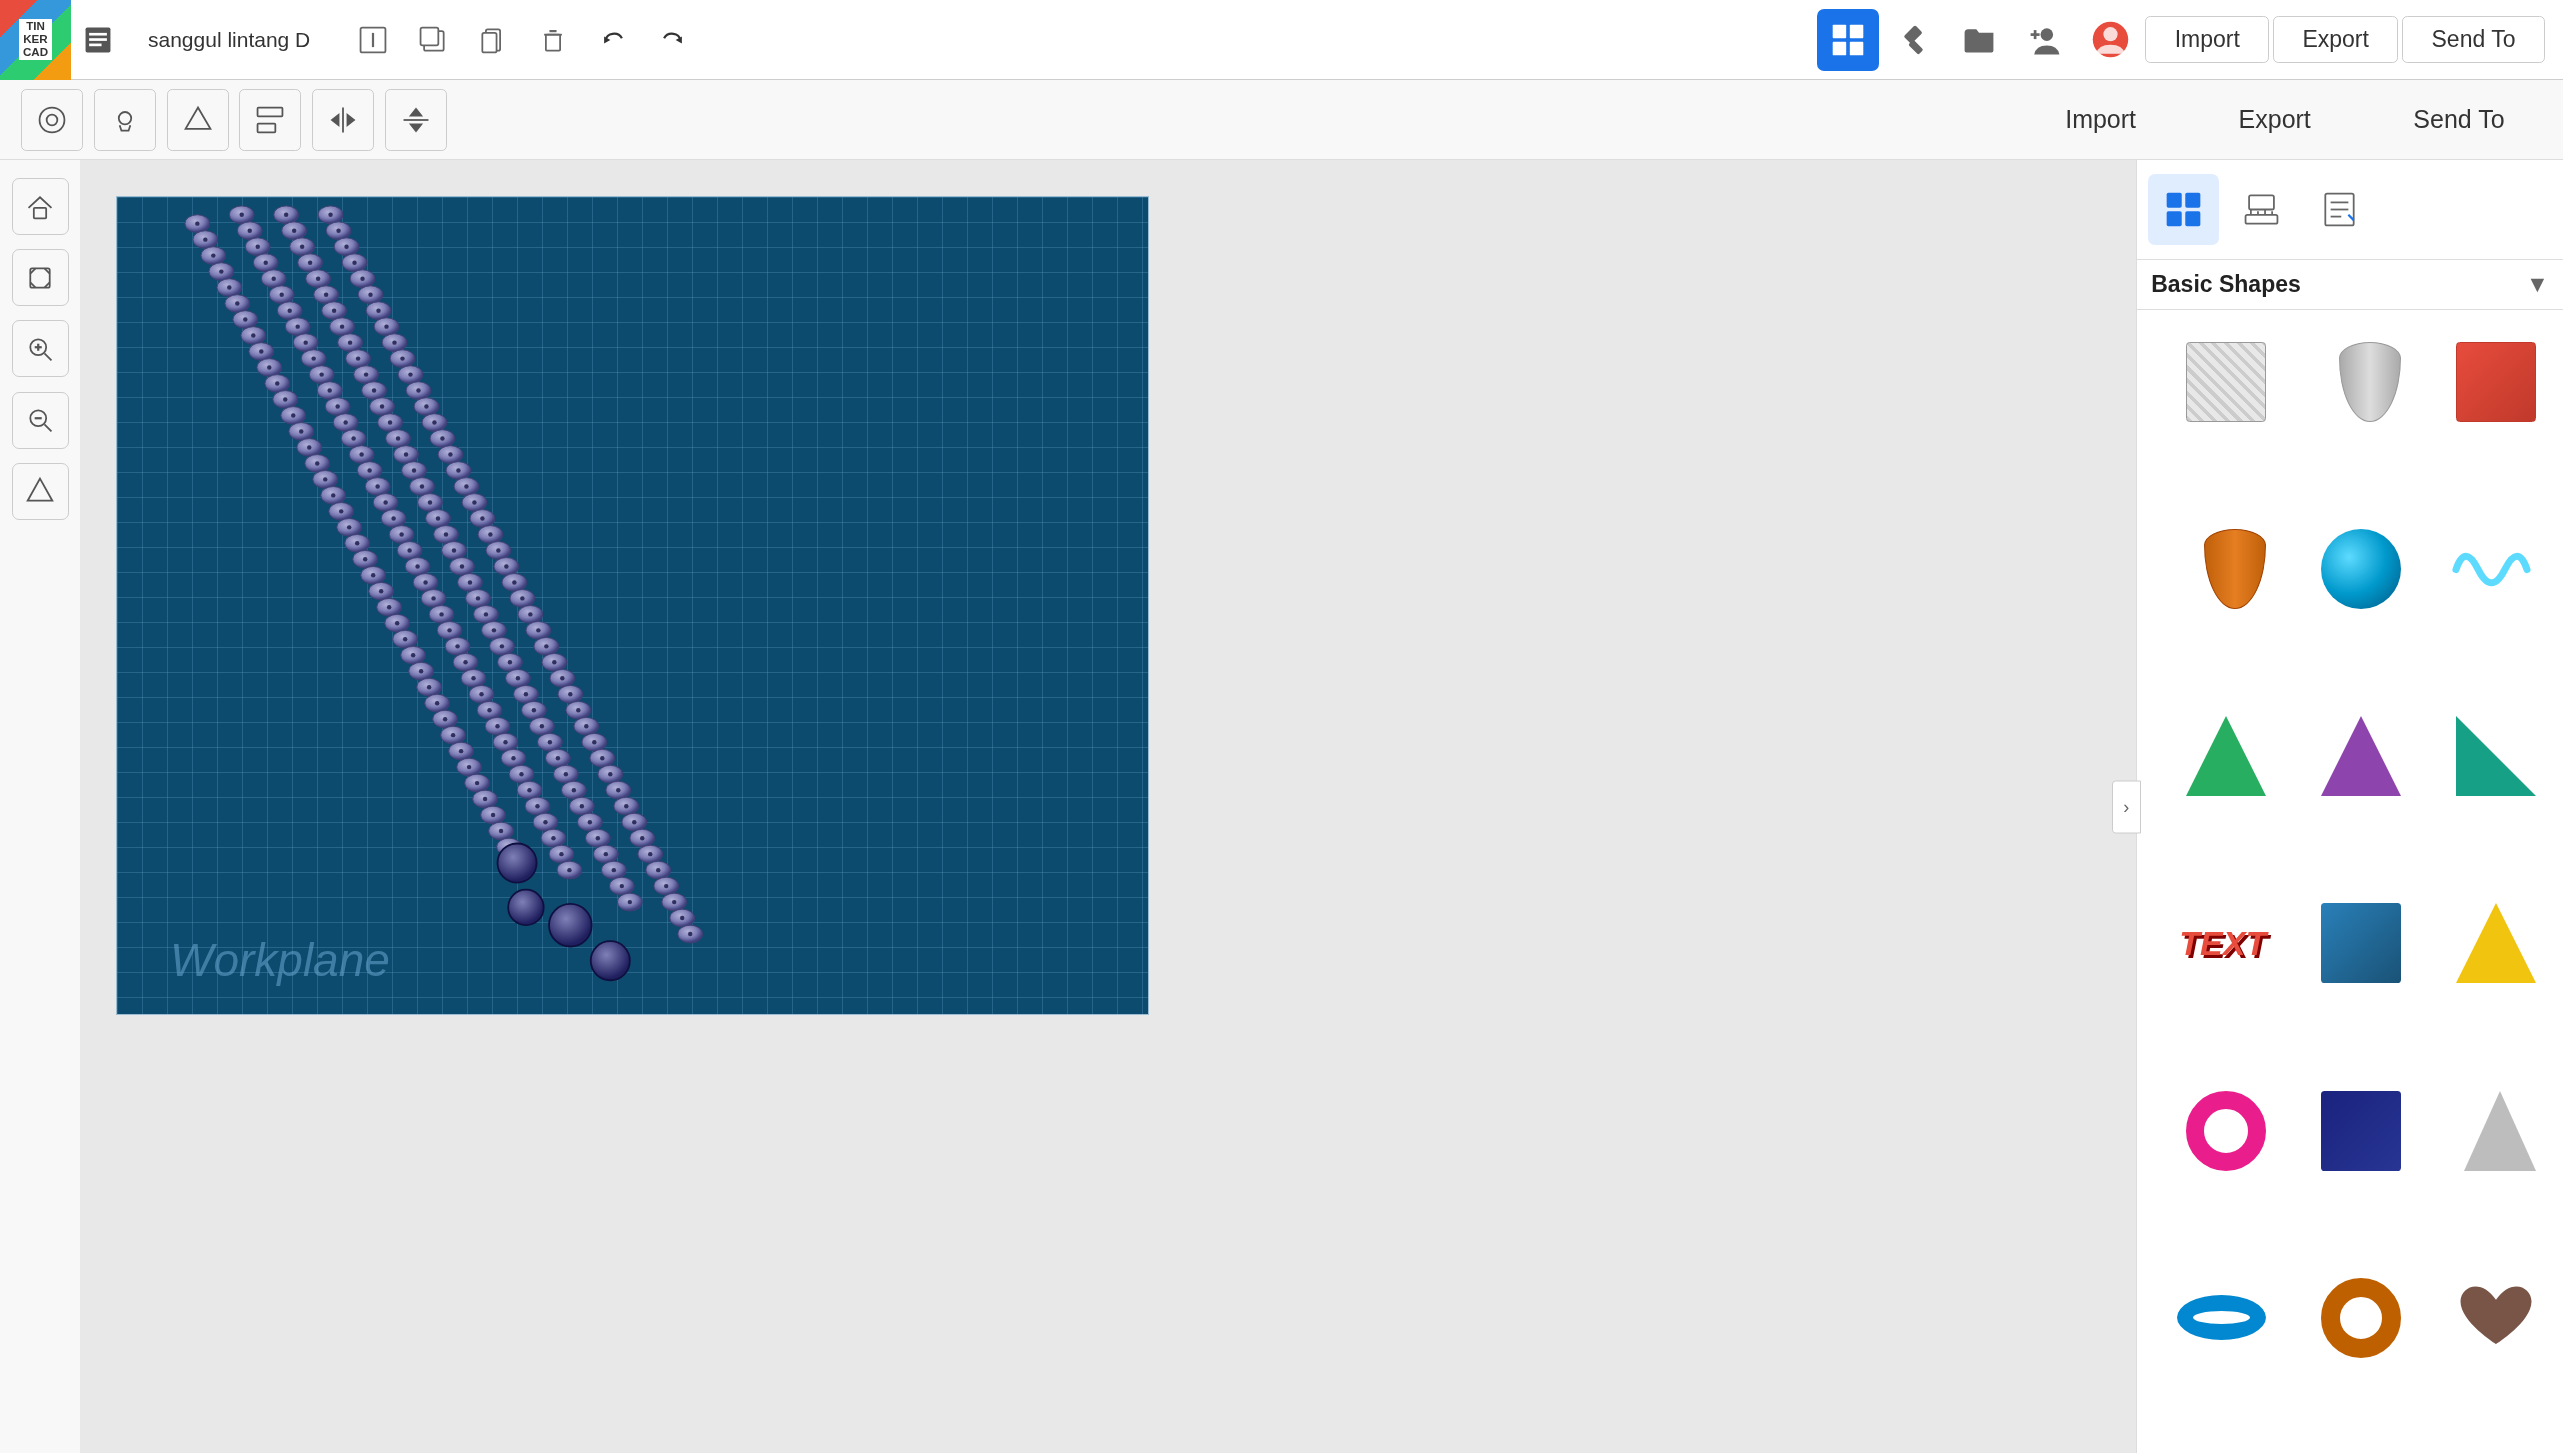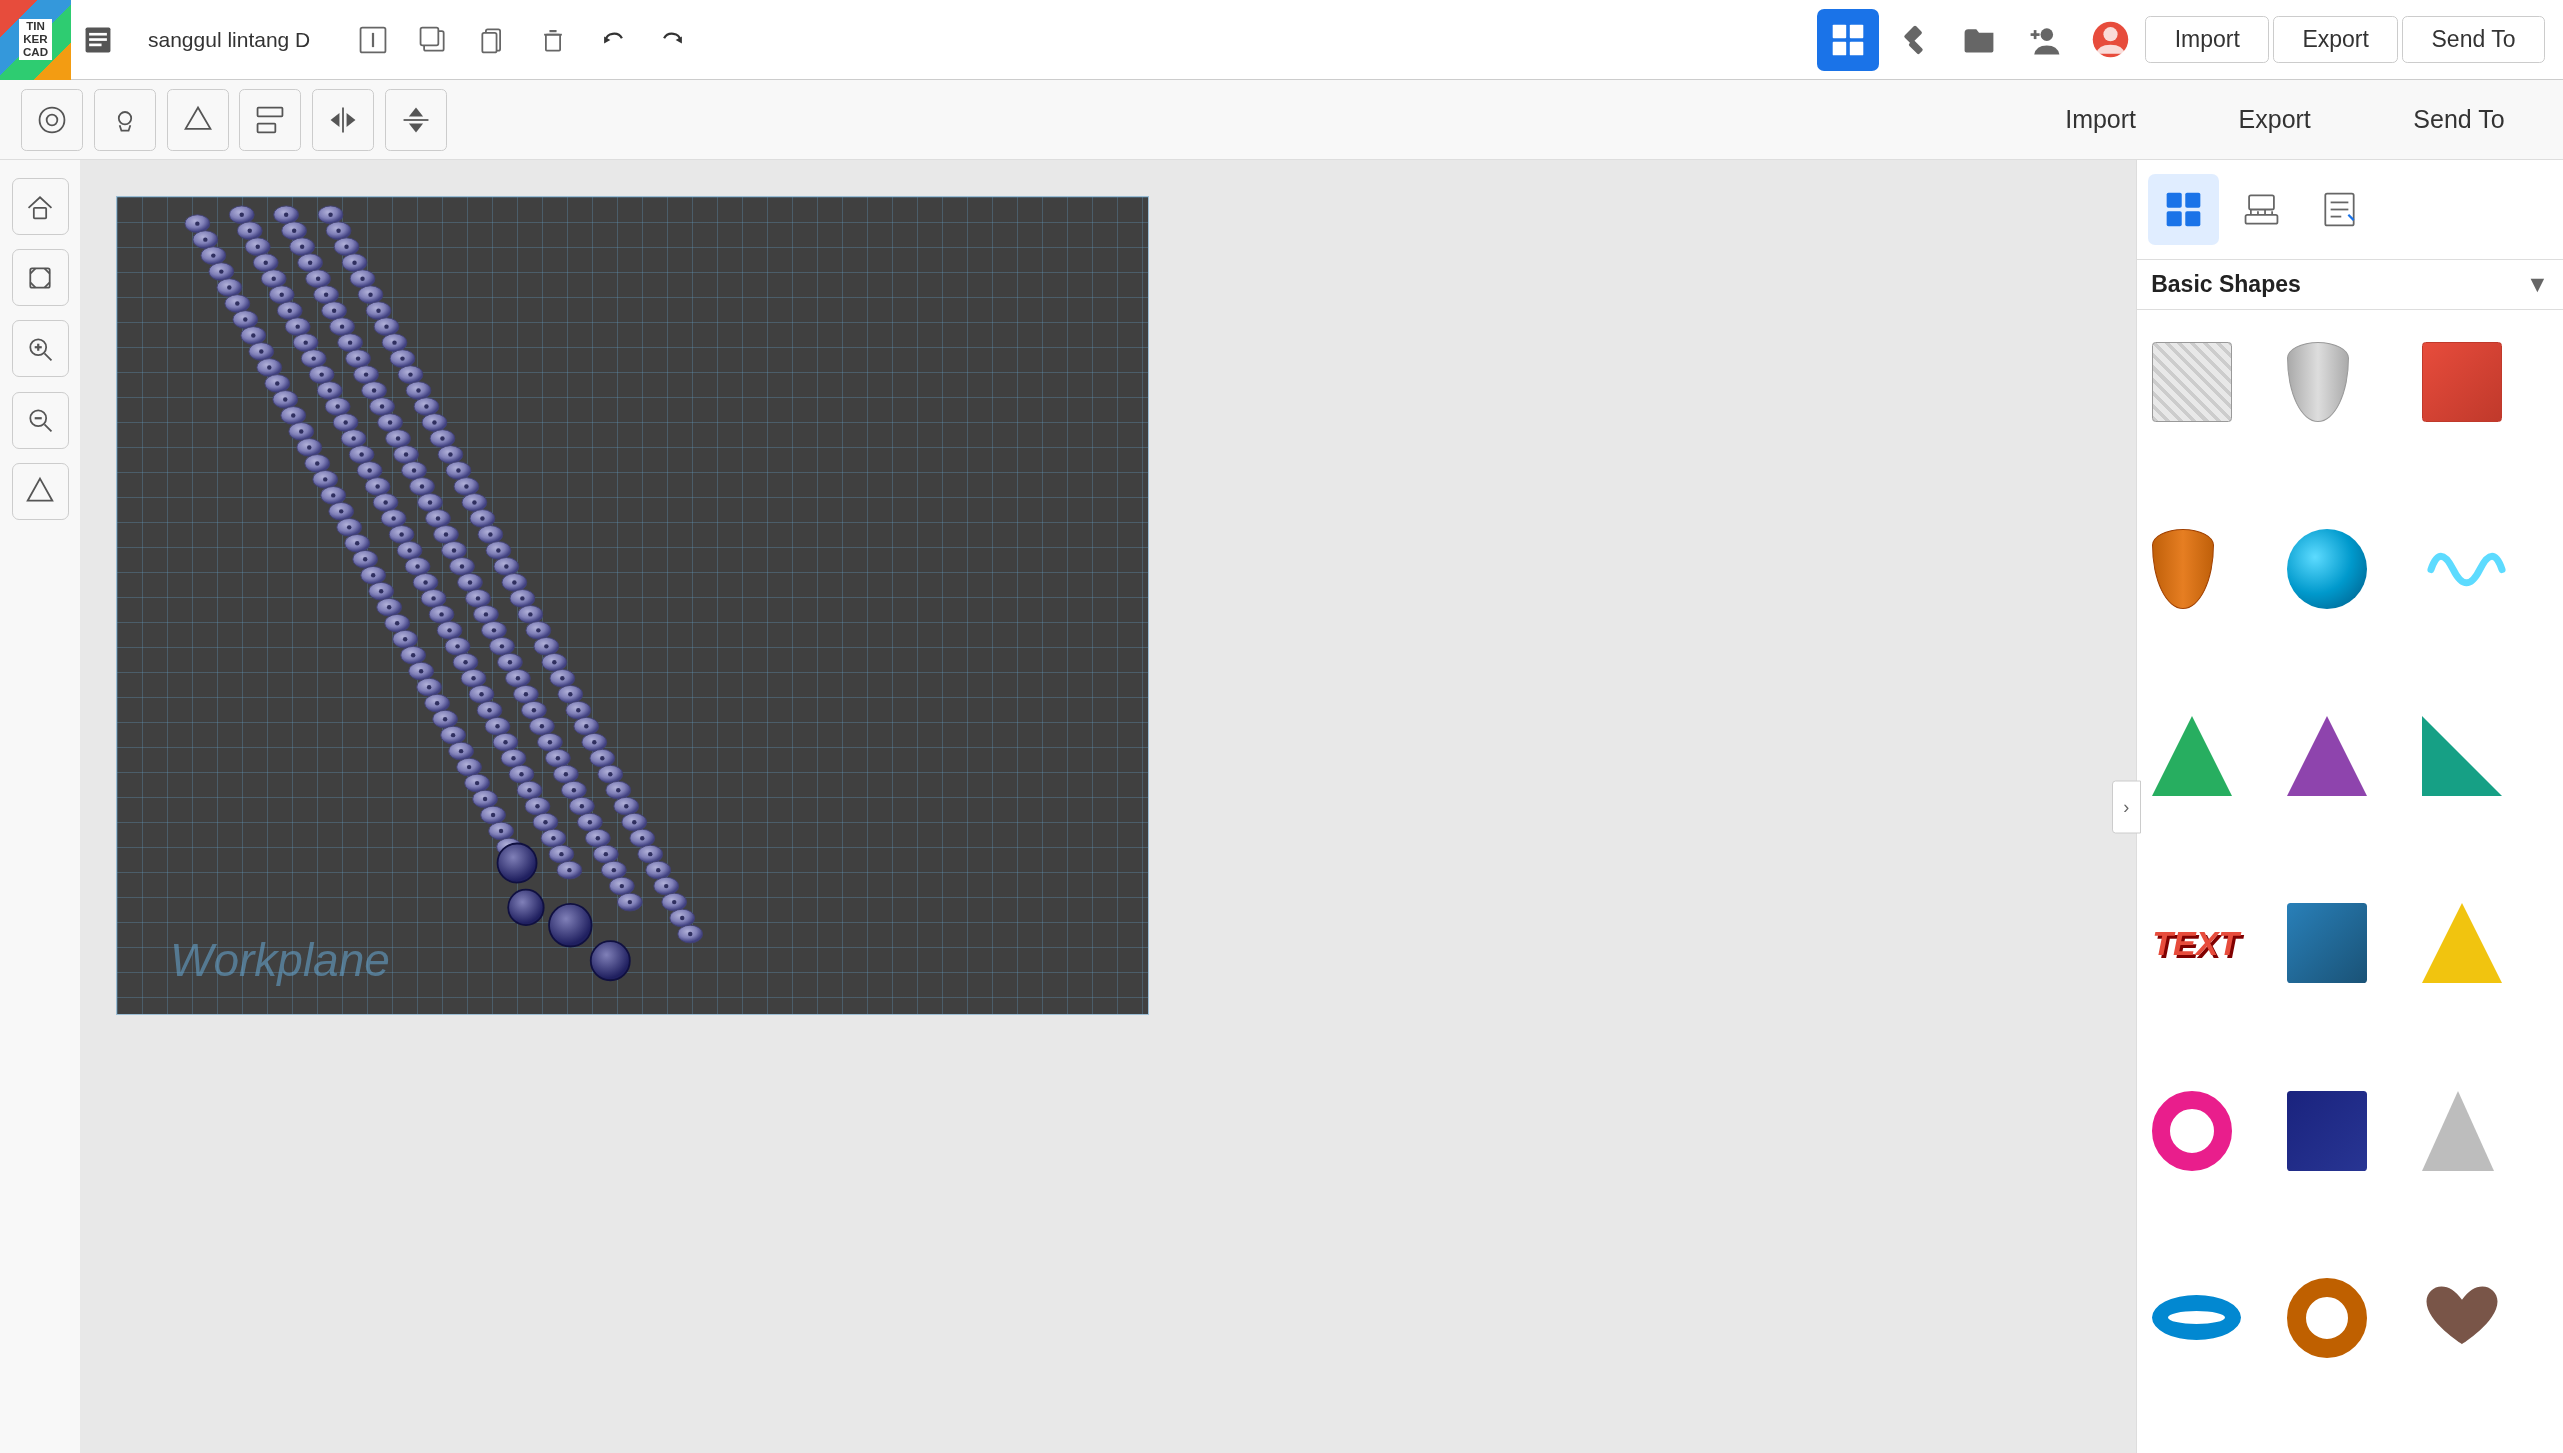--- a/index.html
+++ b/index.html
@@ -94,21 +94,21 @@
       position: absolute; top: 160px; left: 80px; right: 0; bottom: 0;
       background: #e8e8e8;
       display: flex; align-items: flex-start; justify-content: flex-start;
       padding: 36px;
     }
 
     
     #workplane {
       position: relative;
       width: 1033px; height: 819px;
-      background: #404040;
+      background: #0c4a6e;
       border: 1.8px solid #9bbdd4;
       overflow: hidden;
       flex-shrink: 0;
     }
     #workplane-label {
       position: absolute; bottom: 27px; left: 53px;
       font-size: 46px; color: rgba(100, 160, 200, 0.6);
       font-style: italic;
     }
     
@@ -163,21 +163,21 @@
     #shape-selector-label { font-size: 23px; font-weight: bold; color: #222; }
     #shape-selector-arrow { font-size: 23px; color: #666; cursor: pointer; }
 
     #shapes-grid {
       flex: 1; overflow-y: auto;
       display: grid; grid-template-columns: repeat(3, 1fr);
       gap: 7.1px; padding: 14.2px;
     }
     .shape-item {
       width: 116px; height: 116px;
-      display: flex; align-items: center; justify-content: flex-start;
+      display: flex; align-items: center; justify-content: flex-end;
       cursor: pointer; border-radius: 7.1px;
       border: 0.9px solid transparent;
     }
 
     
     .shape-box-striped {
       width: 80px; height: 80px;
       background: repeating-linear-gradient(45deg, #ccc 0px, #ccc 3.6px, #e8e8e8 3.6px, #e8e8e8 9px);
       border: 1.8px solid #999; border-radius: 3.6px;
     }

